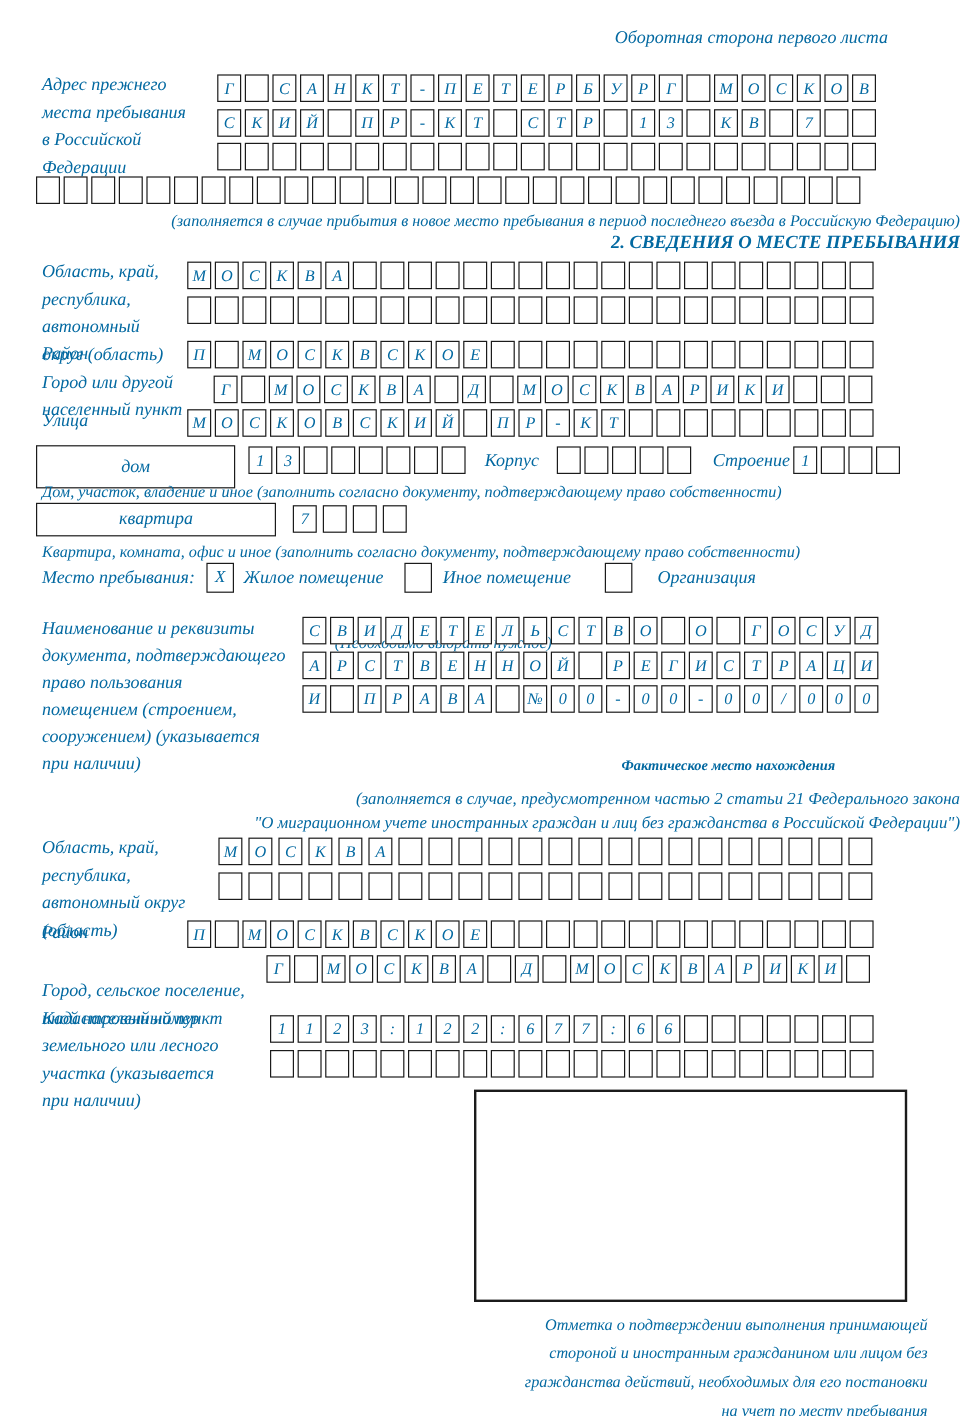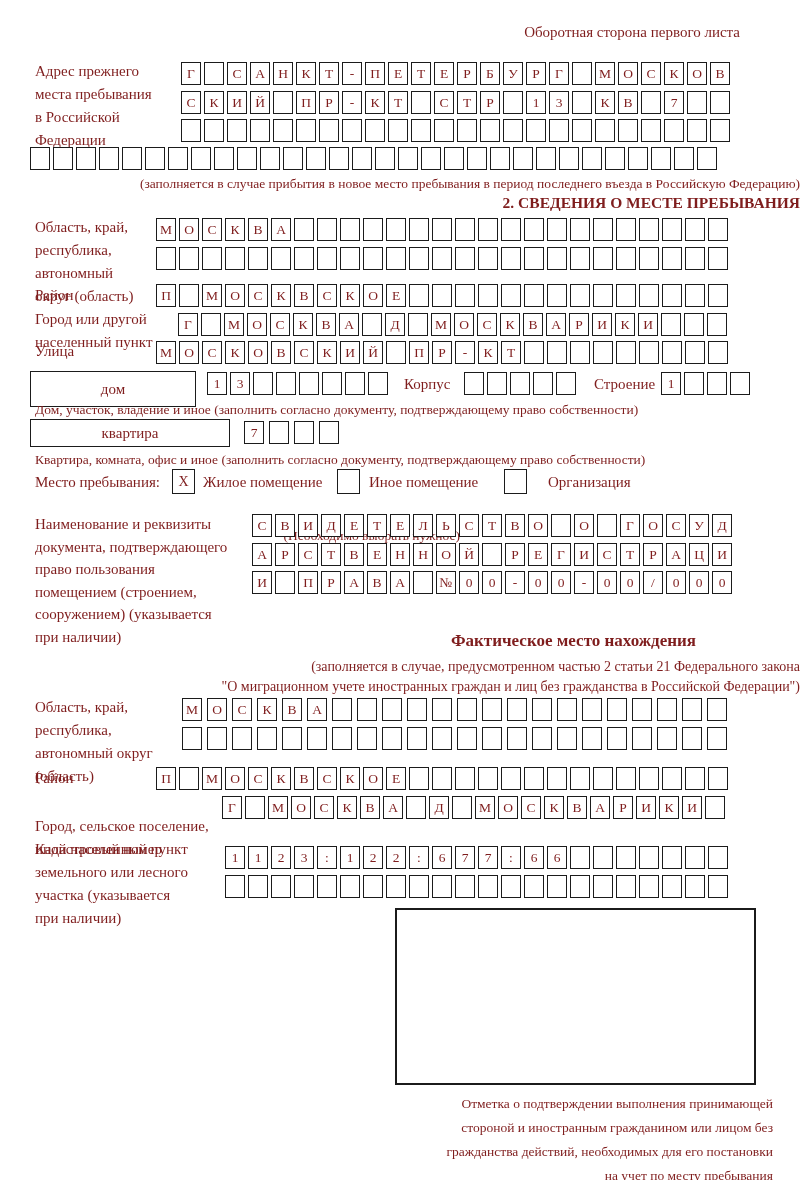--- a/index.html
+++ b/index.html
@@ -1,18 +1,18 @@
 <!DOCTYPE html>
 <html><head>
 <meta charset="utf-8">
 <style>
   html,body{margin:0;padding:0;background:#fff;}
   .page{
     position:relative;width:800px;height:1180px;background:#fff;
-    font-family:"Liberation Serif","DejaVu Serif",serif;color:#7f1d1d;overflow:hidden;
+    font-family:"Liberation Serif","DejaVu Serif",serif;color:#0369a1;overflow:hidden;font-style:italic;
   }
   .abs{position:absolute;}
   .lbl{font-size:15px;line-height:23px;white-space:pre-line;}
   .note{font-size:13.5px;line-height:17px;}
   .bold{font-weight:bold;}
   .center{text-align:right;}
   .right{text-align:right;}
   .cellrow{display:flex;gap:3px;}
   .cellrow.widegap{gap:5px;}
   .cell{
@@ -416,21 +416,21 @@
       <span class="cell">0</span>
       <span class="cell">-</span>
       <span class="cell">0</span>
       <span class="cell">0</span>
       <span class="cell">/</span>
       <span class="cell">0</span>
       <span class="cell">0</span>
       <span class="cell">0</span>
     </div>
 
-  <div class="abs bold center" style="left:0px;top:631px;width:696px;font-size:17px;">Фактическое место нахождения</div>
+  <div class="abs bold center" style="left:0px;top:631px;width:696px;font-size:12px;">Фактическое место нахождения</div>
   <div class="abs note center" style="left:0px;top:658px;width:800px;font-size:14px;">(заполняется в случае, предусмотренном частью 2 статьи 21 Федерального закона</div>
   <div class="abs note center" style="left:0px;top:678px;width:800px;font-size:14px;">"О миграционном учете иностранных граждан и лиц без гражданства в Российской Федерации")</div>
 
   <div class="abs lbl" style="left:35px;top:696px;width:160px;">Область, край,
 республика,
 автономный округ
 (область)</div>
   <div class="abs cellrow widegap" style="left:182px;top:698px;">
       <span class="cell">М</span>
       <span class="cell">О</span>

